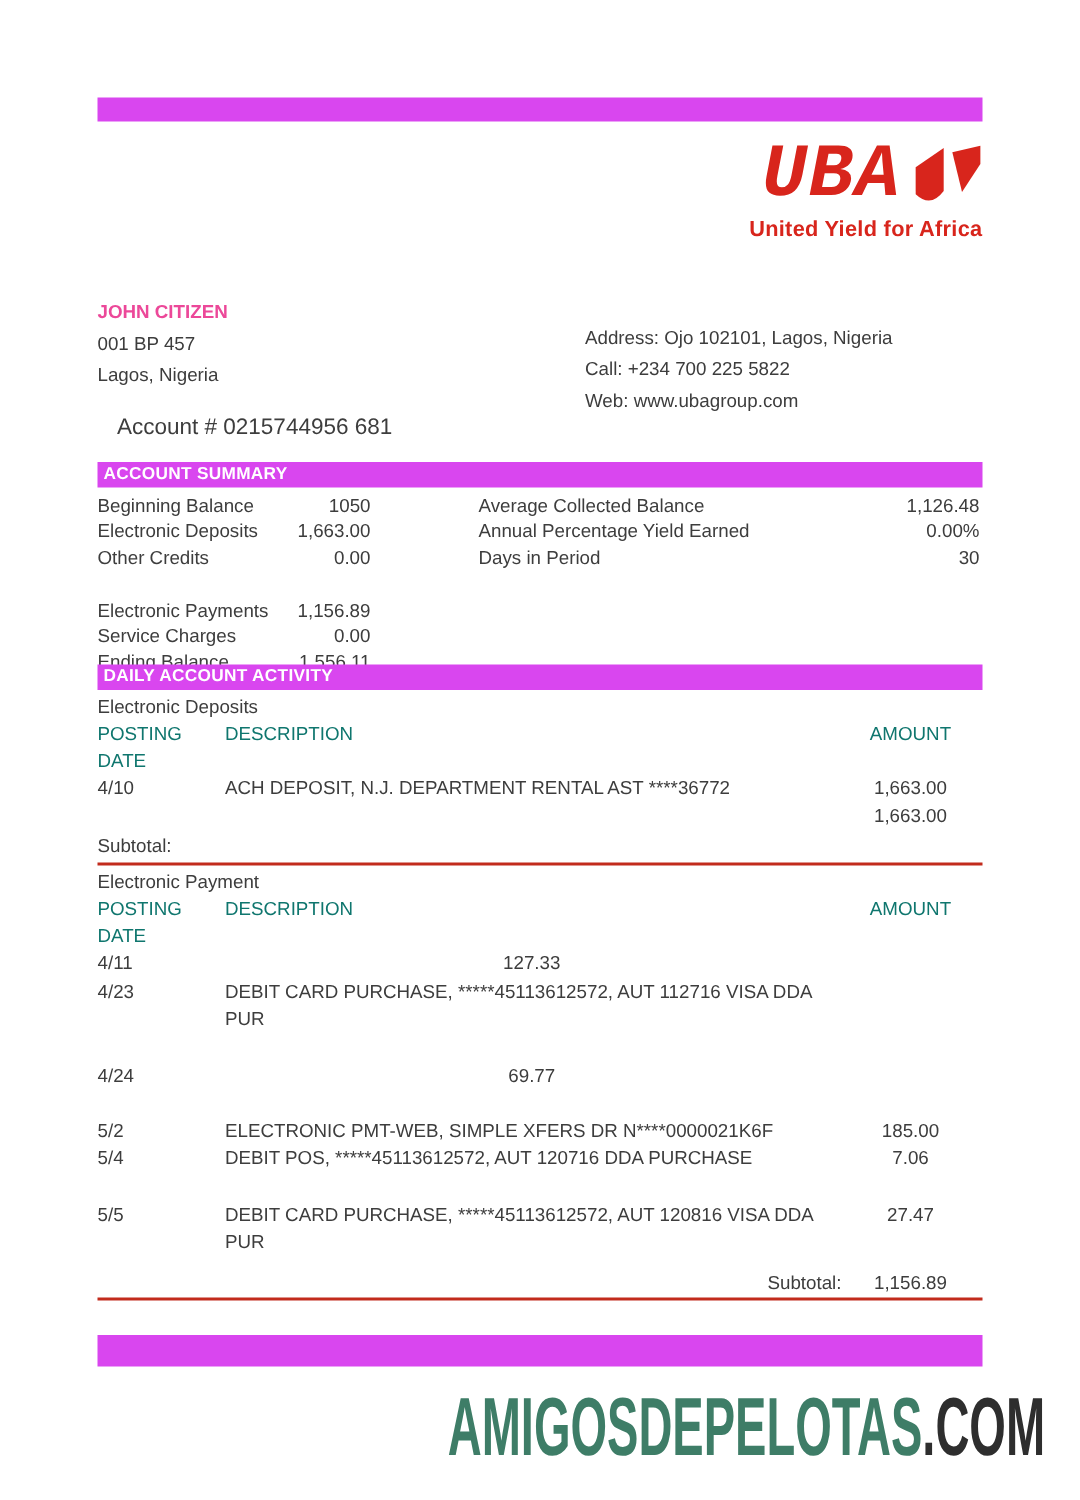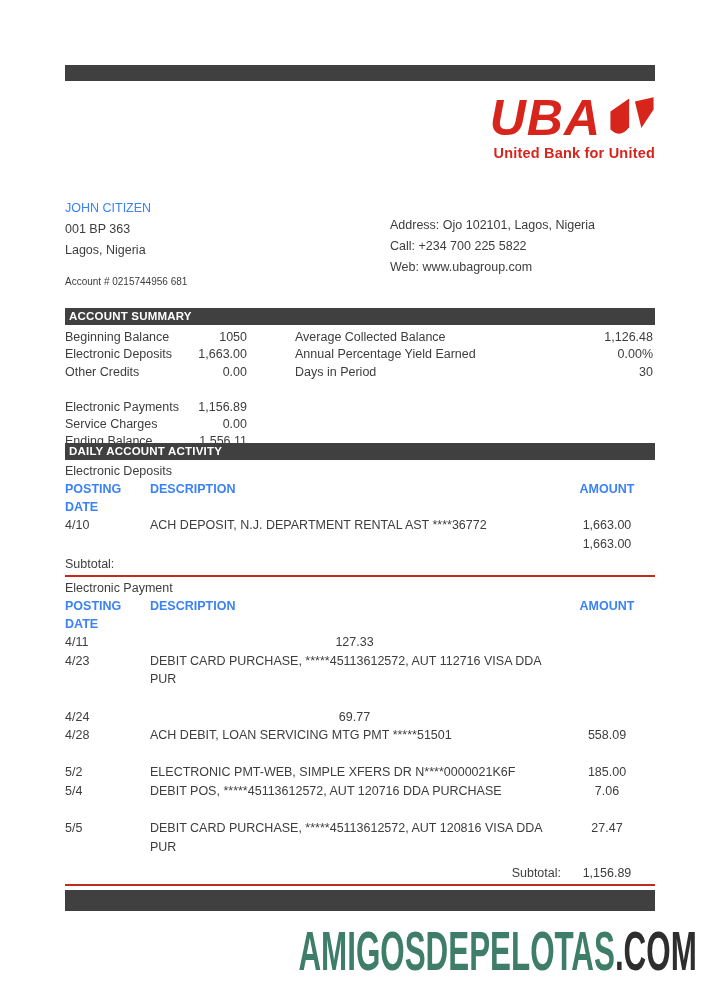--- a/index.html
+++ b/index.html
@@ -2,60 +2,60 @@
 <html><head>
 <meta charset="utf-8">
 <style>
   * { margin:0; padding:0; box-sizing:border-box; }
   html,body { background:#ffffff; }
   .page {
     position:relative; width:720px; height:1000px; margin:0 auto;
     background:#ffffff; overflow:hidden;
     font-family:"Liberation Sans", sans-serif; color:#3d3d3d;
   }
-  .red { background:#404040; }
+  .red { background:#d946ef; }
 
   
   .top-bar    { position:absolute; left:65px; top:65px;  width:590px; height:16px; }
   .bottom-bar { position:absolute; left:65px; top:890px; width:590px; height:21px; }
 
   
   .logo-block { position:absolute; top:94px; right:65px; text-align:right; }
   .logo-row { display:flex; align-items:flex-start; justify-content:flex-end; gap:8px; }
   .logo-text {
     color:#d8251c; font-size:50px; font-weight:800; font-style:italic;
-    letter-spacing:1px; line-height:48px;
+    letter-spacing:1px; line-height:48px;font-family:Liberation Mono, monospace;
   }
   .logo-mark { width:46px; height:48px; }
   .tagline { color:#d8251c; font-size:14.5px; font-weight:600; margin-top:3px; letter-spacing:0.2px; }
 
   
   .customer { position:absolute; left:65px; top:198px; font-size:12.5px; line-height:21px; }
-  .customer .name { font-weight:normal; color:#3b82f6; }
+  .customer .name { font-weight:bold; color:#ec4899; }
   .contact  { position:absolute; left:390px; top:215px; font-size:12.5px; line-height:21px; }
-  .account-no { position:absolute; left:65px; top:276px; font-size:10px; }
+  .account-no { position:absolute; left:78px; top:276px; font-size:15px; }
 
   
   .section-bar {
     height:17px; color:#ffffff; font-size:11.5px; font-weight:bold;
     padding:2px 0 0 4px; letter-spacing:0.2px;
   }
 
   
   .summary { position:absolute; left:65px; top:308px; width:590px; }
-  .summary-cols { display:flex; padding-top:4px; }
+  .summary-cols { display:flex; padding-top:4px;gap:12px; }
   .sum-col-left  { width:182px; }
-  .sum-col-right { flex:1; margin-left:48px; padding-right:2px; }
+  .sum-col-right { flex:1; margin-left:60px; padding-right:2px; }
   .sum-row { display:flex; justify-content:space-between; font-size:12.5px; line-height:17.4px; min-height:17.4px; }
 
   
   .daily { position:absolute; left:65px; top:443px; width:590px; }
   .sub-label { font-size:12.5px; line-height:18px; padding-top:2px; }
   .t-head, .t-row { display:grid; grid-template-columns:85px 1fr 92px; font-size:12.5px; }
-  .t-head { font-weight:bold; color:#3b82f6; line-height:18px; }
+  .t-head { font-weight:normal; color:#0f766e; line-height:18px; }
   .t-row  { line-height:18.6px; min-height:18.6px; }
   .t-head .amount, .t-row .amount { text-align:center; padding-right:4px; }
   .subtotal-left { font-size:12.5px; line-height:19px; padding-top:2px; }
   .red-line { border-top:2.5px solid #c22b1c; margin-top:1px; }
   .pay-subtotal { margin-top:8px; }
   .pay-subtotal .desc { text-align:right; padding-right:2px; }
 
   
   .watermark {
     position:absolute; top:926px; right:23px; white-space:nowrap;
@@ -75,26 +75,26 @@
   <div class="logo-block">
     <div class="logo-row">
       <span class="logo-text">UBA</span>
       <span class="logo-mark">
         <svg viewBox="0 0 64 58" width="46" height="48">
           <path d="M2 20 L28 2 L28 42 Q16 58 2 45 Z" fill="#d8251c"></path>
           <path d="M36 6 L62 0 L62 17 L45 43 Z" fill="#d8251c"></path>
         </svg>
       </span>
     </div>
-    <div class="tagline">United Bank for United</div>
+    <div class="tagline">United Yield for Africa</div>
   </div>
 
   <div class="customer">
     <div class="name">JOHN CITIZEN</div>
-    <div>001 BP 363</div>
+    <div>001 BP 457</div>
     <div>Lagos, Nigeria</div>
   </div>
 
   <div class="contact">
     <div>Address: Ojo 102101, Lagos, Nigeria</div>
     <div>Call: +234 700 225 5822</div>
     <div>Web: www.ubagroup.com</div>
   </div>
 
   <div class="account-no">Account # 0215744956 681</div>
@@ -207,25 +207,20 @@
           <span class="date"></span>
           <span class="desc"></span>
           <span class="amount"></span>
         </div>
 
         <div class="t-row">
           <span class="date">4/24</span>
           <span class="amount">69.77</span>
         </div>
 
-        <div class="t-row">
-          <span class="date">4/28</span>
-          <span class="desc">ACH DEBIT, LOAN SERVICING MTG PMT *****51501</span>
-          <span class="amount">558.09</span>
-        </div>
 
 
         <div class="t-row">
           <span class="date"></span>
           <span class="desc"></span>
           <span class="amount"></span>
         </div>
 
         <div class="t-row">
           <span class="date">5/2</span>

